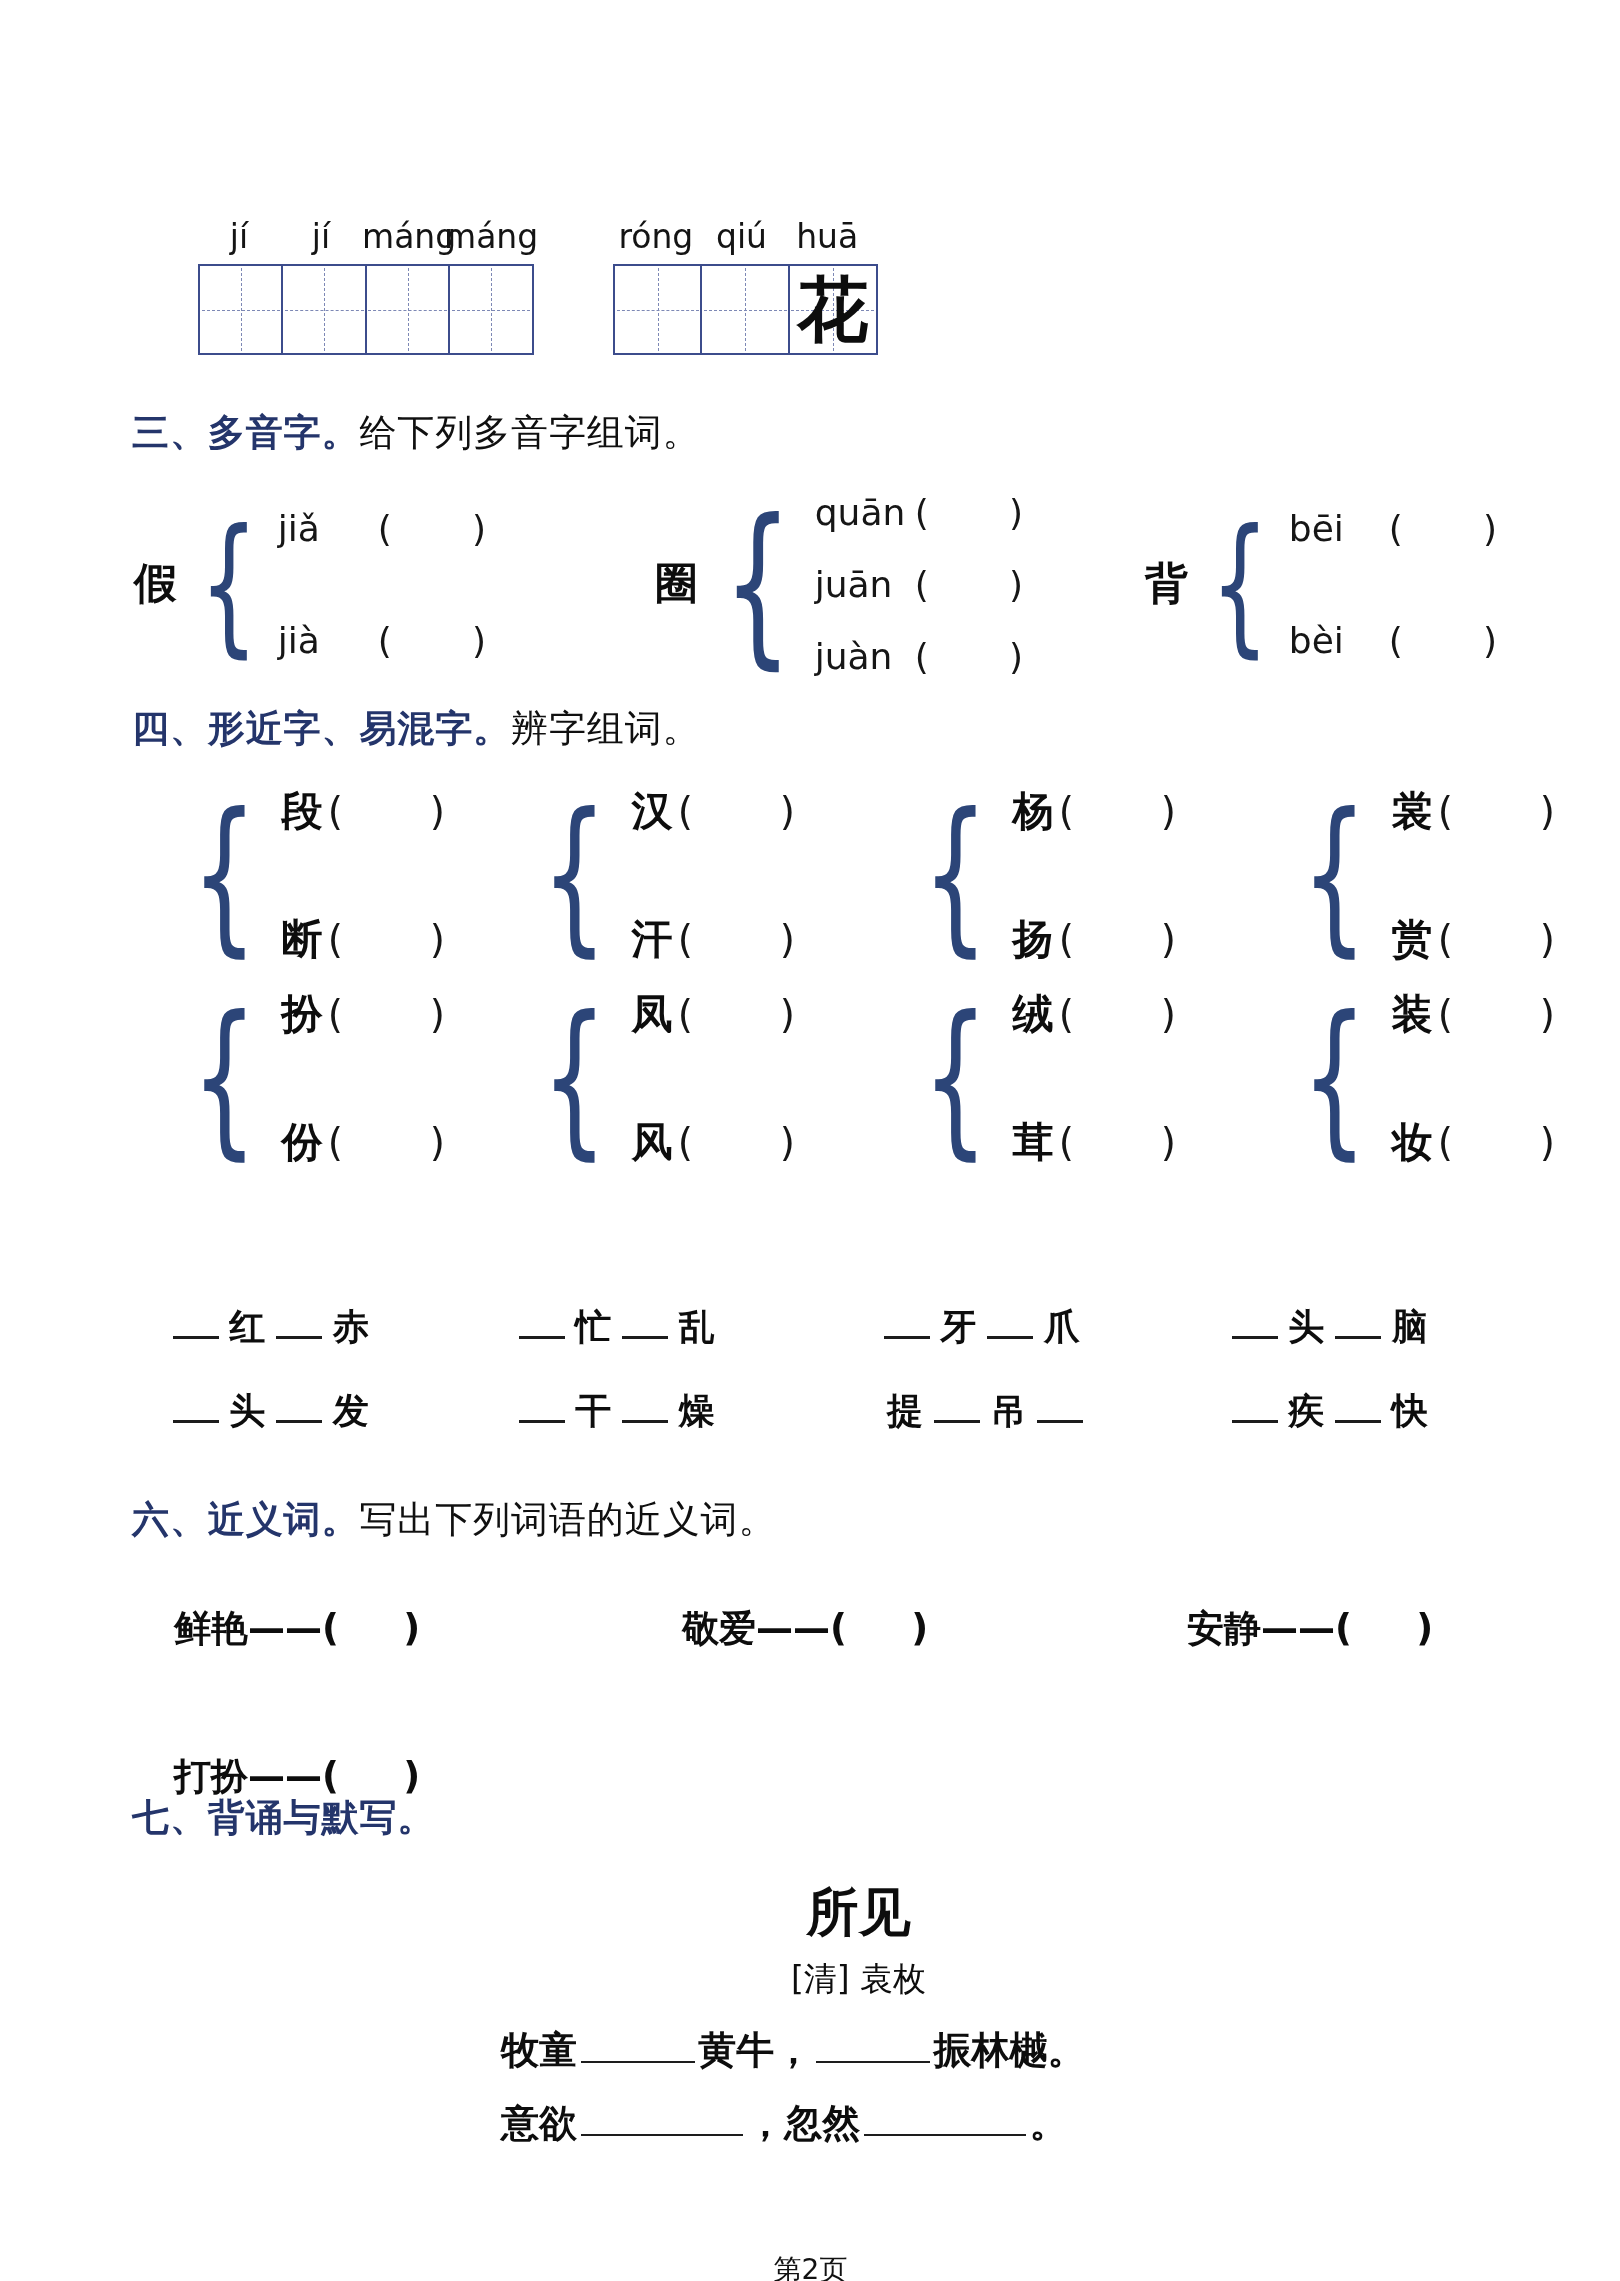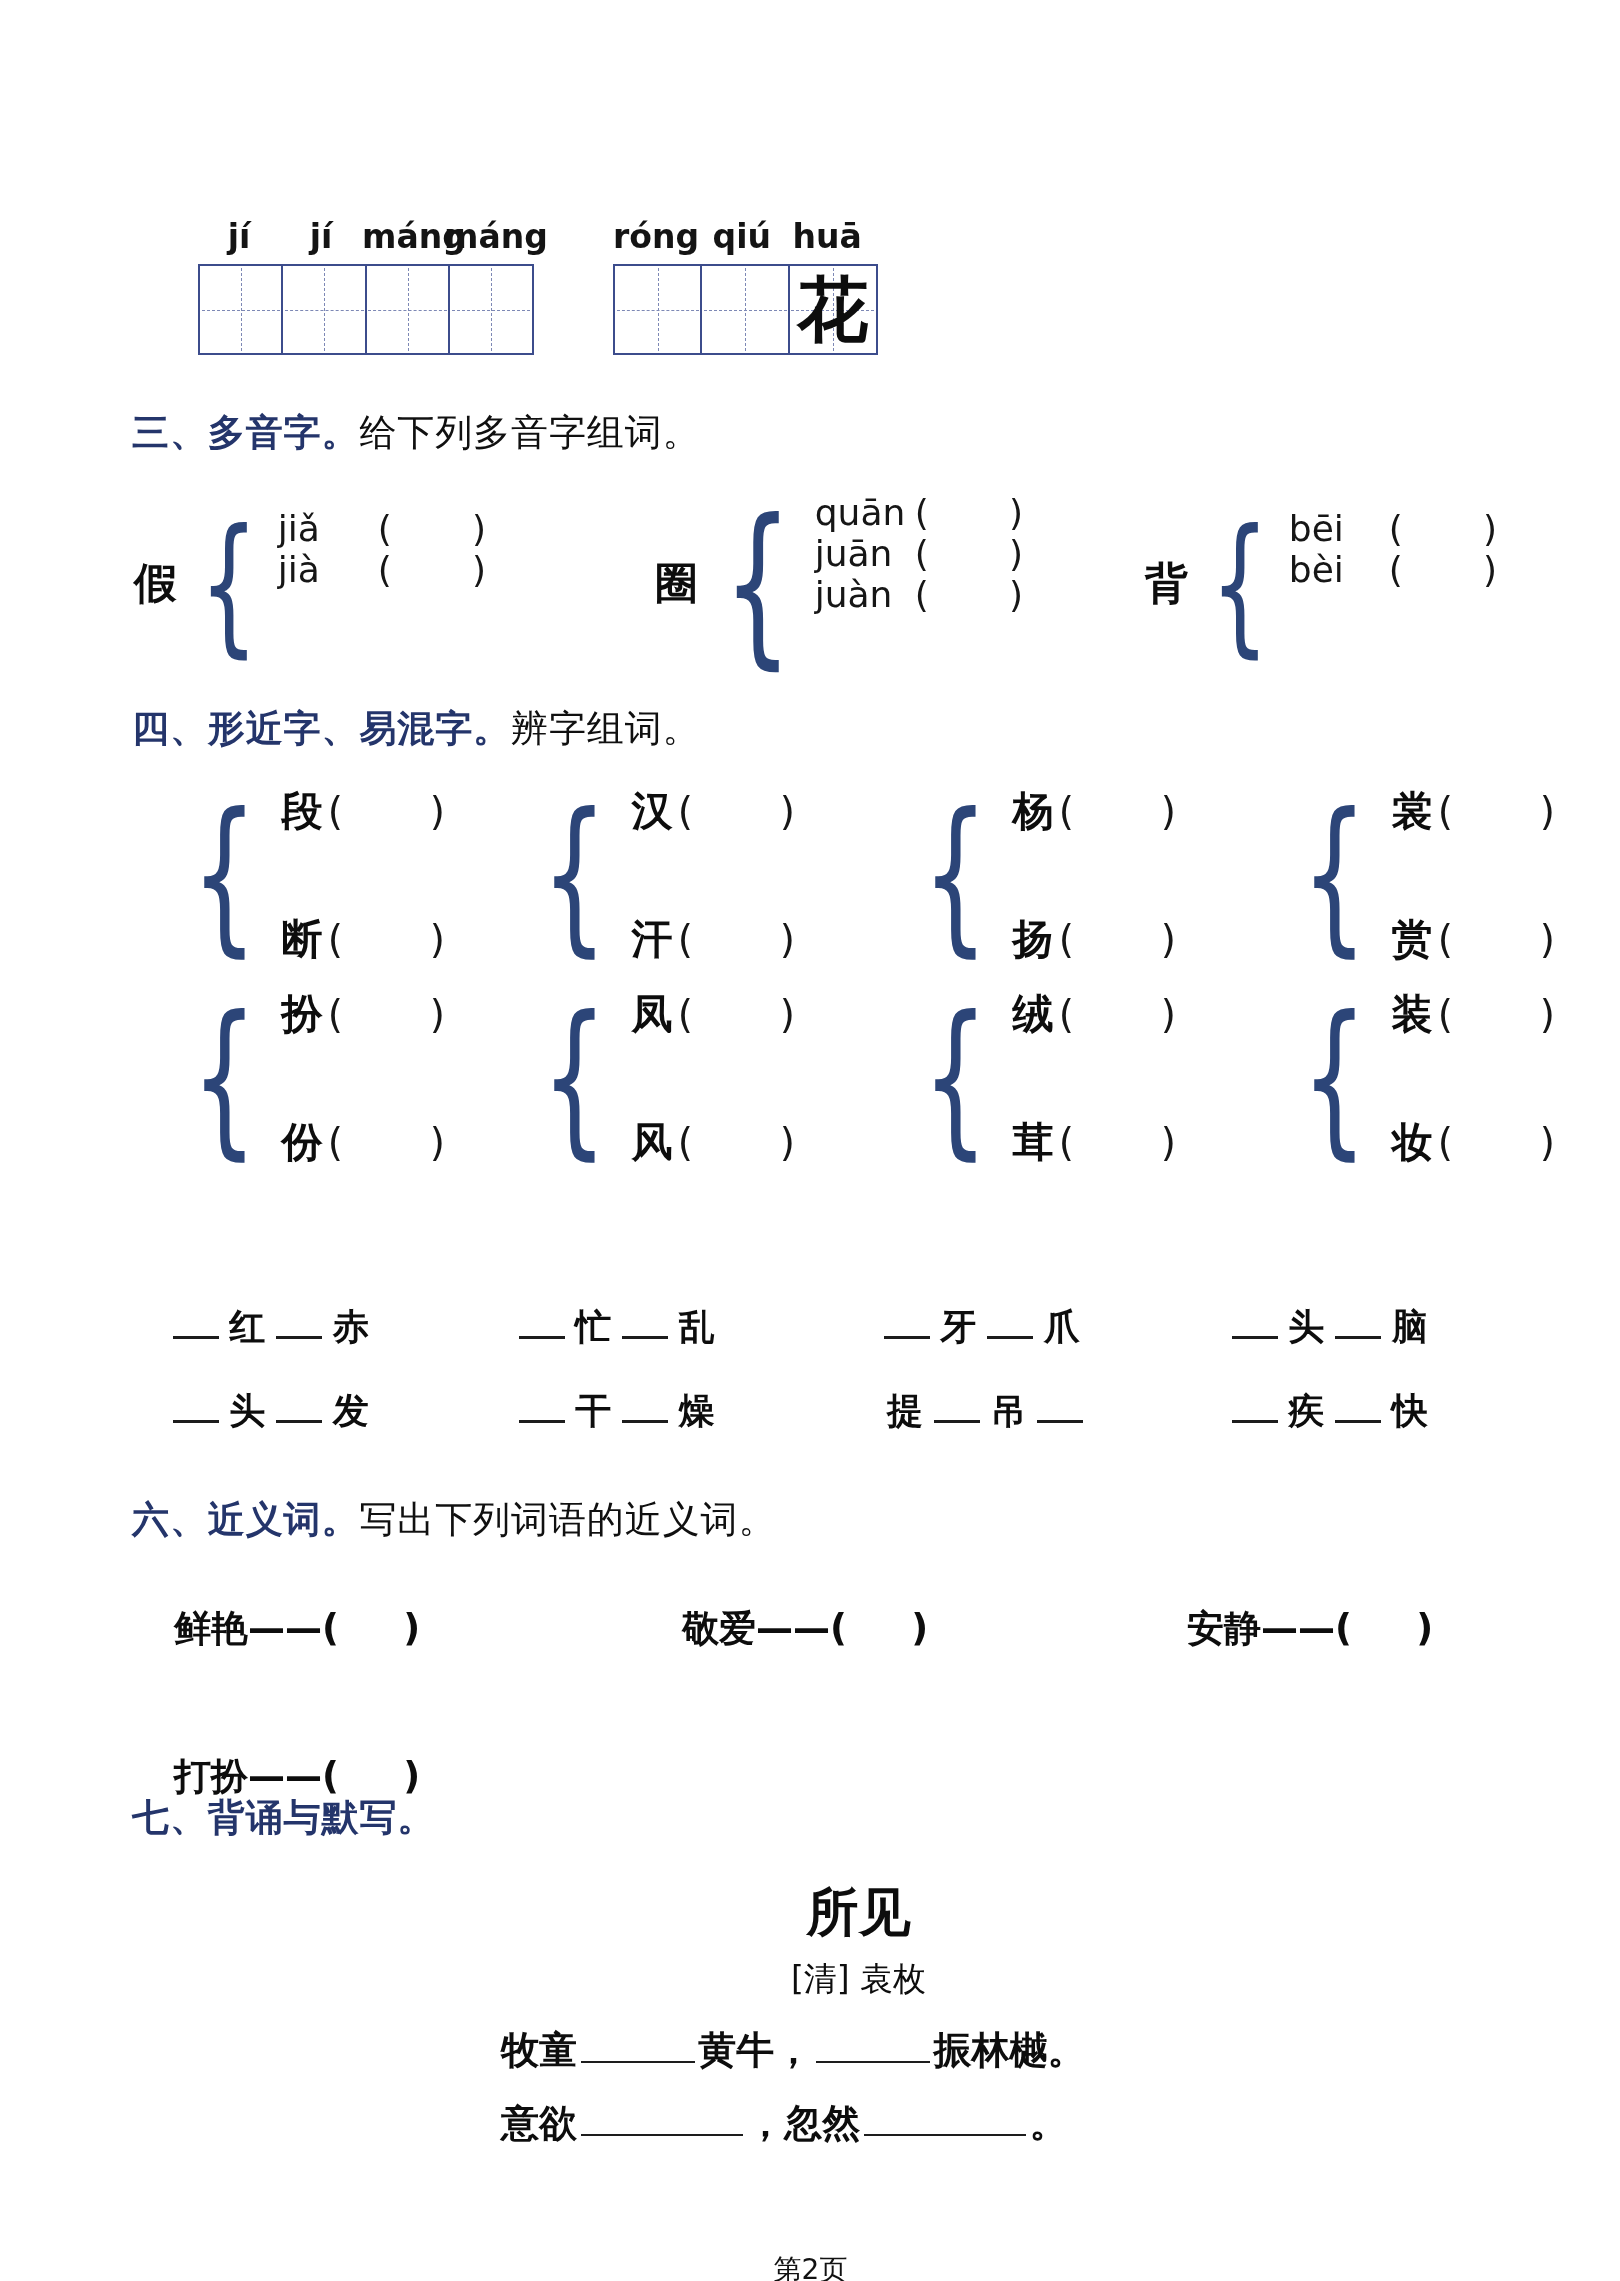--- a/index.html
+++ b/index.html
@@ -2,42 +2,42 @@
 <html style="font-size:14.3px"><head>
 <meta charset="utf-8">
 <style>
   html,body{margin:0;padding:0;background:#ffffff;}
   .page{
     position:relative;width:1621px;height:2281px;background:#ffffff;
     font-family:"DejaVu Sans",sans-serif;color:#161616;overflow:hidden;
   }
   
   .pyrow{position:absolute;display:flex;}
-  .pyrow span{display:block;text-align:center;font-size:33px;font-weight:700;color:#141414;}
+  .pyrow span{display:block;text-align:center;font-size:33px;font-weight:400;color:#141414;}
   .wgrid{position:absolute;display:flex;}
   .cell{
     width:82px;height:87px;border:2.7px solid #3c4c8c;margin-left:-2.7px;
     position:relative;display:flex;align-items:center;justify-content:center;background:#fff;
   }
   .cell:first-child{margin-left:0;}
   .cell::before{content:"";position:absolute;left:50%;top:1.8px;bottom:1.8px;border-left:1.8px dashed #7d88b5;}
   .cell::after{content:"";position:absolute;top:50%;left:1.8px;right:1.8px;border-top:1.8px dashed #7d88b5;}
   .g2 .cell{width:86px;}
   .cellchar{position:relative;z-index:2;font-size:71px;font-weight:600;line-height:1;color:#0d0d0d;}
   
   .sec{position:absolute;font-size:37px;letter-spacing:0.9px;white-space:nowrap;}
   .sec .strong{color:#24356b;font-weight:bold;}
   .sec .desc{color:#101010;font-weight:normal;}
   
   .brace{display:inline-block;color:#2c4578;line-height:0.95;transform:scaleX(0.62);transform-origin:center;font-weight:400;}
   .poly{position:absolute;display:flex;align-items:center;}
   .poly .hanzi{font-size:43px;font-weight:600;margin-right:3.6px;color:#0d0d0d;}
   .brace2{font-size:150px;}
   .brace3{font-size:175px;}
-  .readings{display:flex;flex-direction:column;margin-left:1.8px;}
+  .readings{display:flex;flex-direction:column;justify-content:space-between;margin-left:1.8px;}
   .readings.r2{height:153px;}
   .readings.r3{height:185px;}
   .rrow{display:flex;align-items:baseline;font-size:36px;}
   .py{display:inline-block;min-width:100px;font-weight:500;}
   .paren{white-space:pre;font-size:36px;}
   
   .pair{position:absolute;display:flex;align-items:center;}
   .bracep{font-size:168px;}
   .paircol{display:flex;flex-direction:column;justify-content:space-between;height:183px;margin-left:3.6px;}
   .prow{display:flex;align-items:baseline;font-size:41px;}

